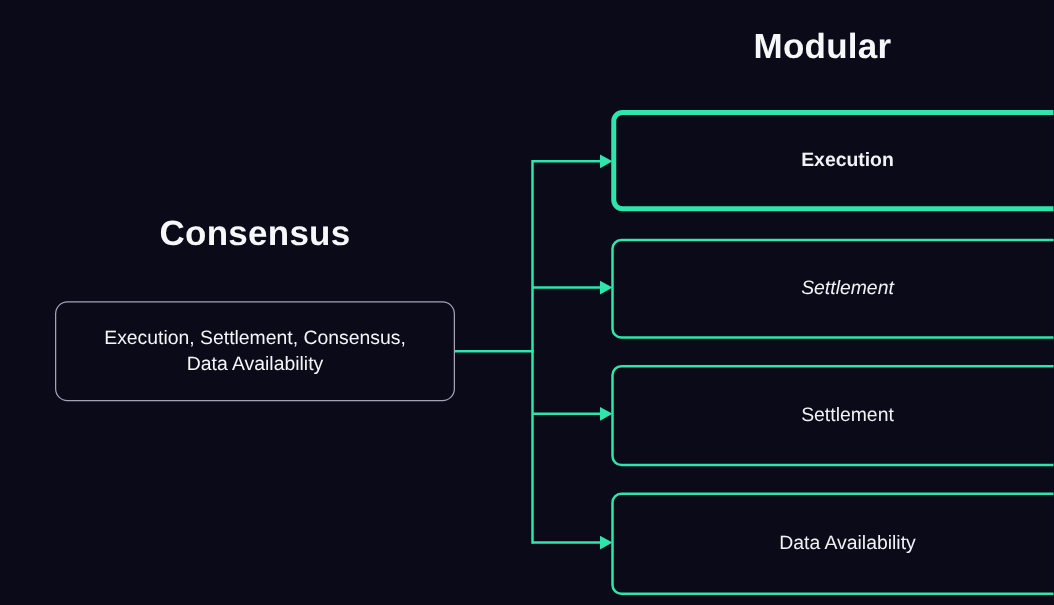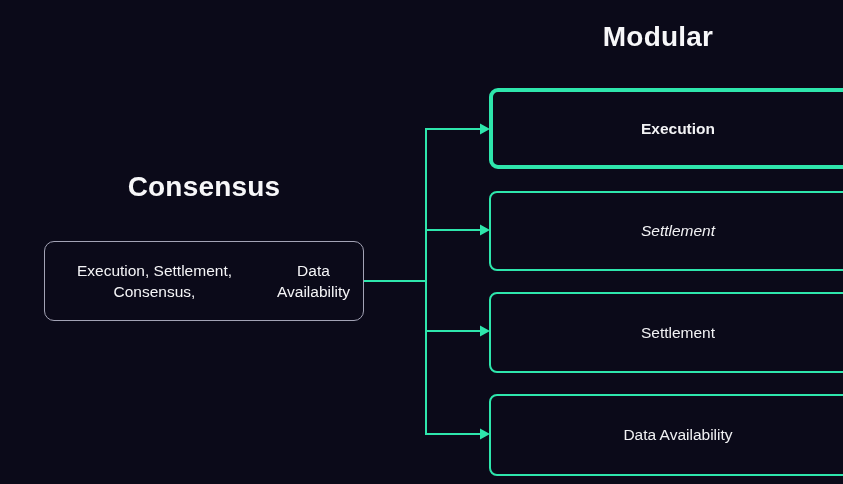--- a/index.html
+++ b/index.html
@@ -27,27 +27,27 @@
   .heading-modular   { left: 499px; top: 21px;  width: 318px; }
 
   .mono-box {
     position: absolute;
     left: 44px; top: 241px;
     width: 320px; height: 80px;
     box-sizing: border-box;
     border: 1.5px solid #a3a3b5;
     border-radius: 10px;
     display: flex;
-    flex-direction: row;
+    flex-direction: column;
     align-items: center;
     justify-content: center;
     color: #f5f5f7;
     font-size: 15.5px;
     line-height: 21px;
-    text-align: center;
+    text-align: right;
   }
 
   .mod-box {
     position: absolute;
     left: 489px;
     width: 378px;
     box-sizing: border-box;
     border: 2px solid #2ee6ac;
     border-radius: 8px;
     display: flex;

